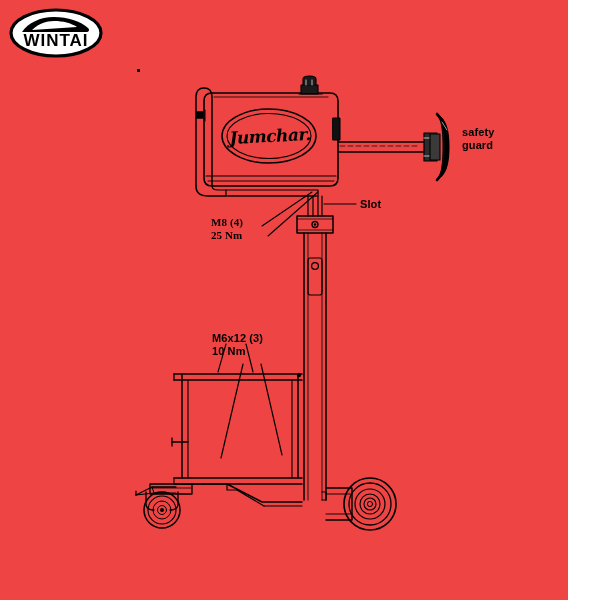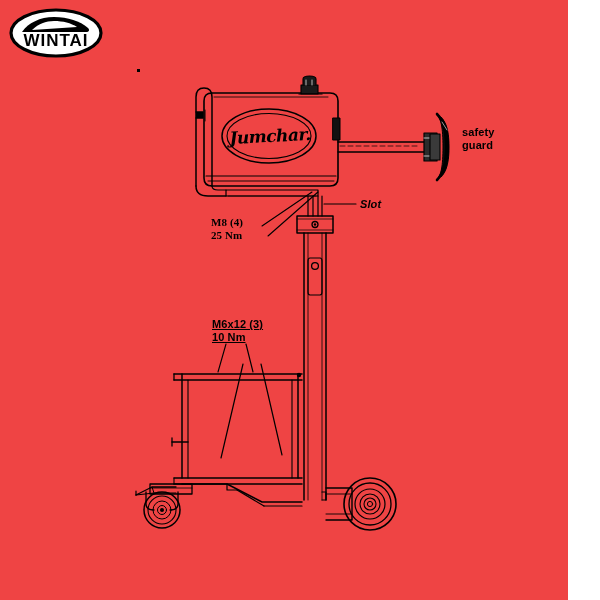--- a/index.html
+++ b/index.html
@@ -35,22 +35,22 @@
     position: absolute;
     font-family: "Liberation Sans", sans-serif;
     font-weight: bold;
     font-size: 11px;
     line-height: 13px;
     color: #000000;
     white-space: pre-line;
     letter-spacing: 0.1px;
   }
   .callout-m8 { left: 211px; top: 216px; font-family: Liberation Serif, serif; }
-  .callout-m6 { left: 212px; top: 318px; text-decoration: underline; }
-  .callout-slot { left: 360px; top: 198px; font-size: 11px; font-style: italic; }
+  .callout-m6 { left: 212px; top: 332px; }
+  .callout-slot { left: 360px; top: 198px; font-size: 11px; }
   .callout-guard { left: 462px; top: 126px; }
   .badge-script {
     position: absolute;
     left: 232px;
     top: 118px;
     width: 76px;
     height: 36px;
     font-family: "DejaVu Serif", serif;
     font-style: italic;
     font-weight: bold;

